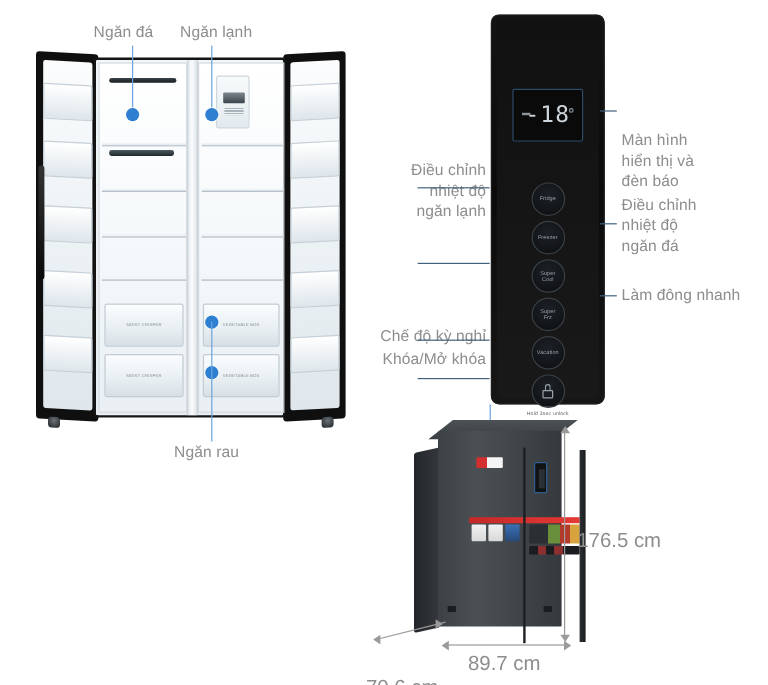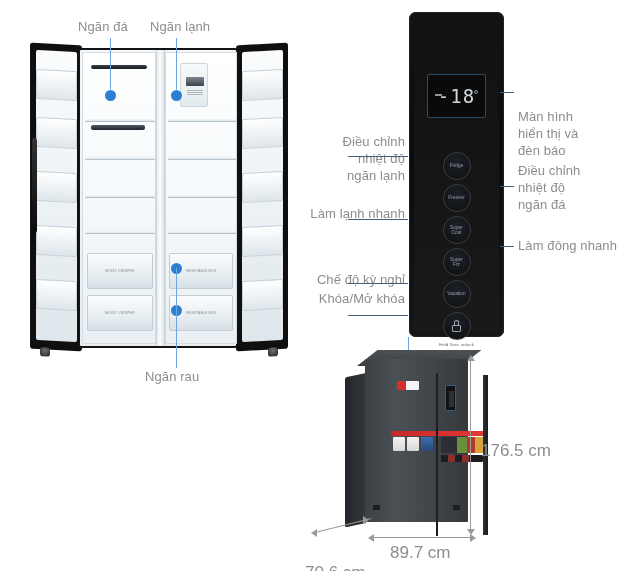--- a/index.html
+++ b/index.html
@@ -360,21 +360,20 @@
       </span>
     </div>
     <div class="hold-text" style="top:330px">Hold 3sec unlock</div>
   </div>
 
   <div class="label r" style="left:300px; top:133px; width:105px;">Điều chỉnh
 nhiệt độ
 ngăn lạnh</div>
   <div class="lead-h" style="left:348px; top:156px; width:60px;"></div>
 
-  <div class="label r" style="left:285px; top:205px; width:120px;">Làm lạnh nhanh</div>
   <div class="lead-h" style="left:348px; top:219px; width:60px;"></div>
 
   <div class="label r" style="left:285px; top:271px; width:120px;">Chế độ kỳ nghỉ</div>
   <div class="lead-h" style="left:348px; top:283px; width:60px;"></div>
 
   <div class="label r" style="left:285px; top:290px; width:120px;">Khóa/Mở khóa</div>
   <div class="lead-h" style="left:348px; top:315px; width:60px;"></div>
 
   <div class="lead-h" style="left:500px; top:92px; width:14px;"></div>
   <div class="label l" style="left:518px; top:62px; width:110px;margin-top:46px;">Màn hình

